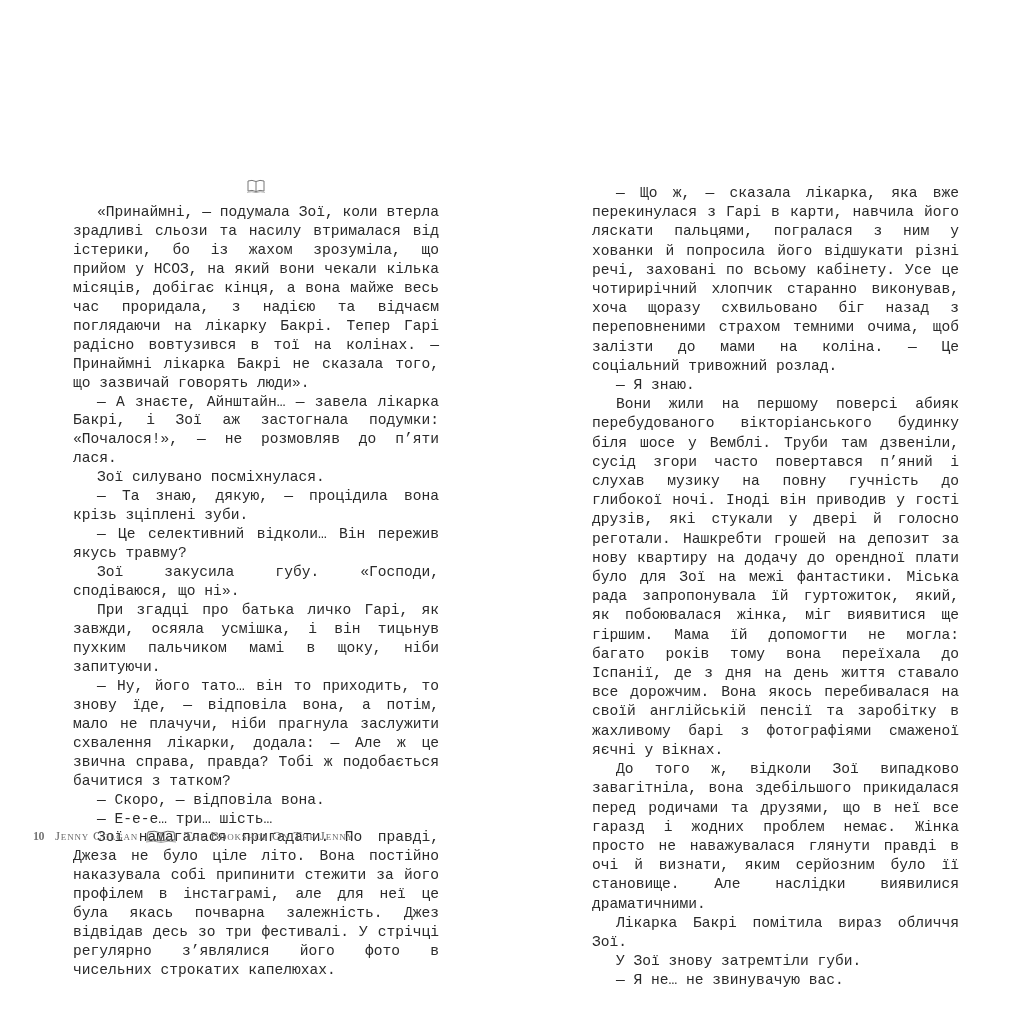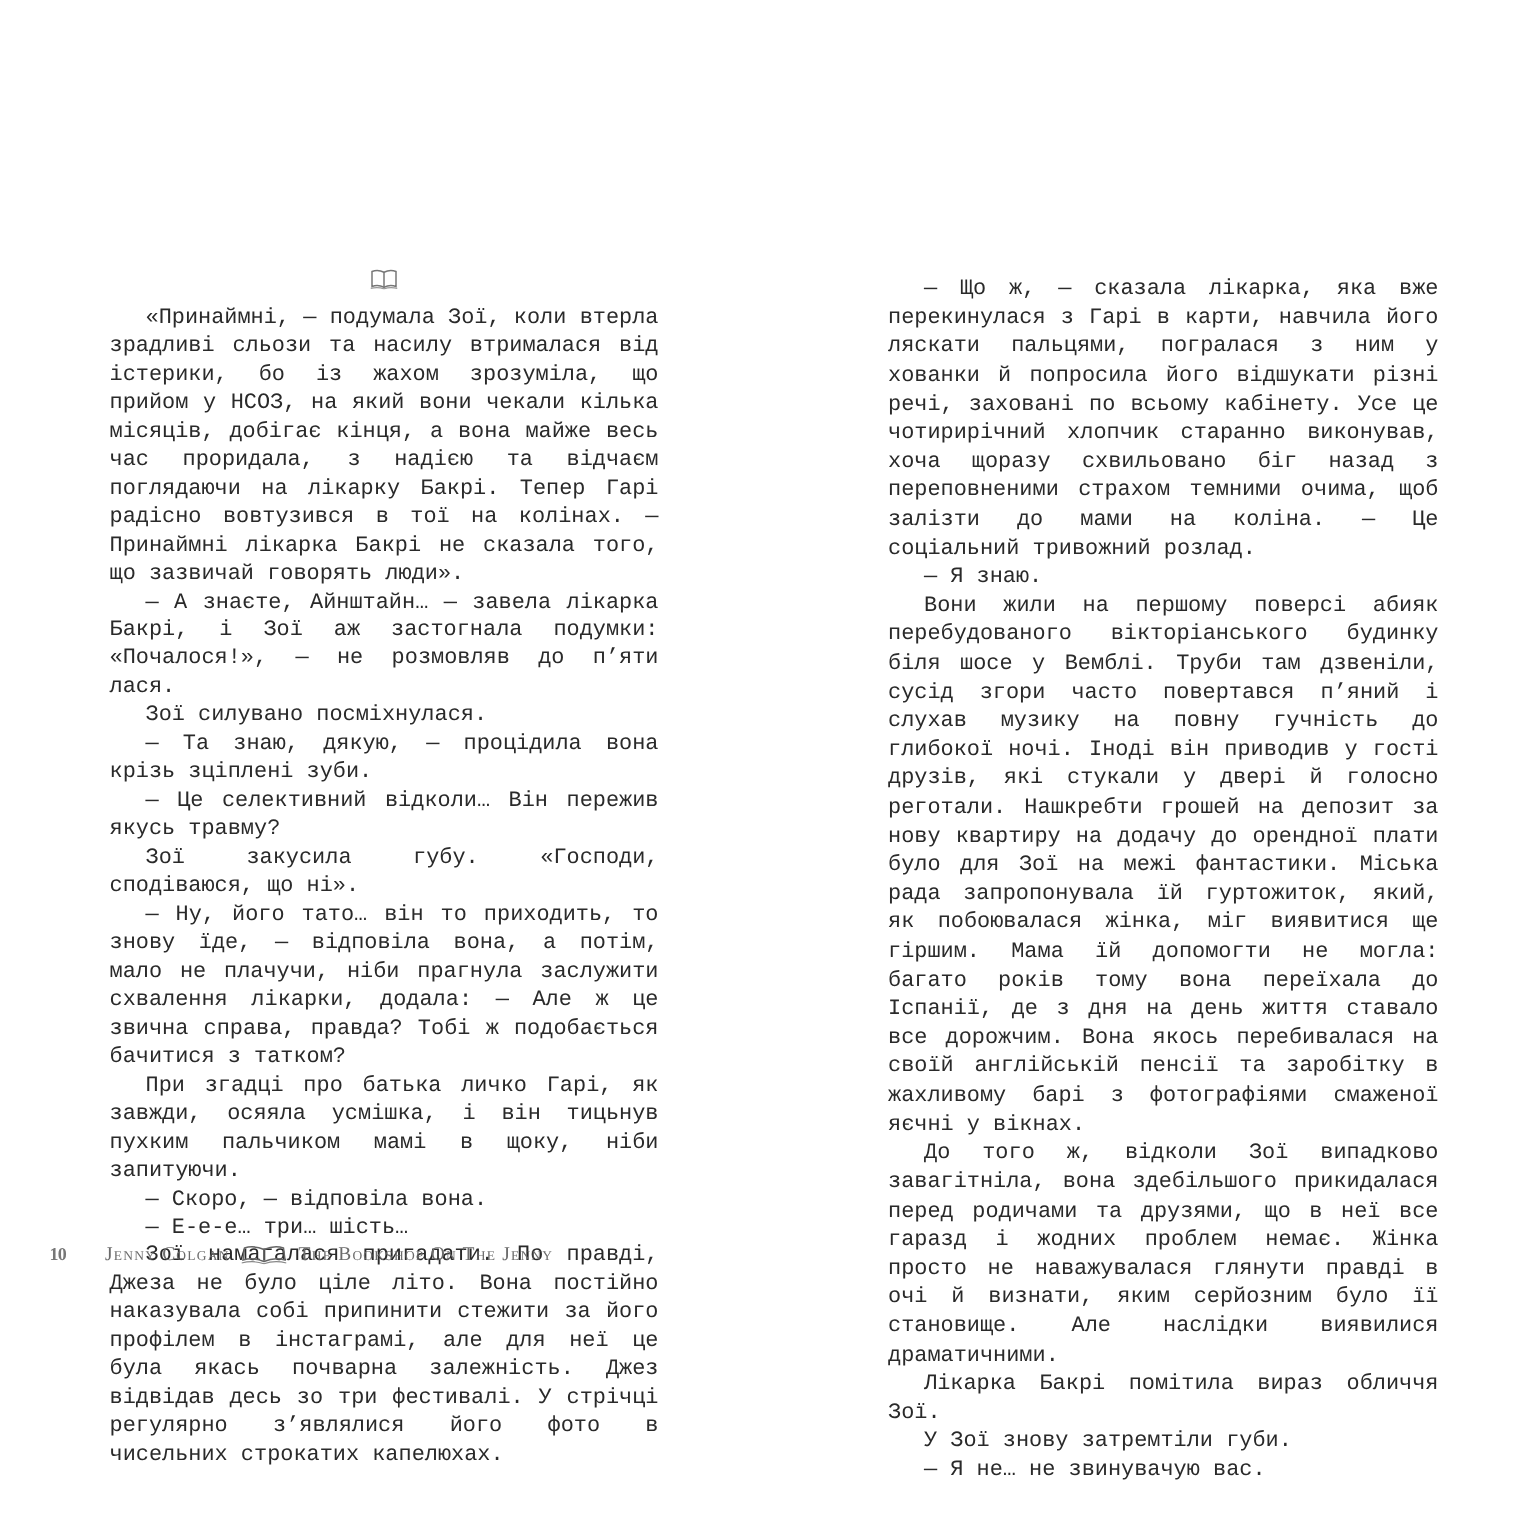--- a/index.html
+++ b/index.html
@@ -28,41 +28,41 @@
       position: absolute; left: 247px; top: 179px; width: 18px; height: 14px;
     }
     .footer {
       position: absolute; top: 828px; height: 16px; font-family: "Liberation Serif", "DejaVu Serif", serif;
       color: #6b6b6b; display: flex; align-items: center; white-space: nowrap;
     }
     .footer .pgnum { font-size: 12px; font-weight: bold; color: #777; letter-spacing: -0.5px; }
     .footer .sc { font-variant: small-caps; font-size: 13px; letter-spacing: 0.8px; }
     .footer .book-icon { width: 30px; height: 14px; margin: 0 8px; display: inline-block; }
     #footer-left { left: 33px; }
-    #footer-left .pgnum { margin-right: 26px; }
+    #footer-left .pgnum { margin-right: 11px; }
   </style>
 </head>
 <body>
 
 <div class="page">
   <svg class="ornament" viewBox="0 0 18 14">
     <path d="M1 2 L1 12 Q5 10.5 9 12.5 Q13 10.5 17 12 L17 2 Q13 0.5 9 2.5 Q5 0.5 1 2 Z" fill="none" stroke="#777" stroke-width="1"></path>
     <line x1="9" y1="2.5" x2="9" y2="12.5" stroke="#777" stroke-width="1"></line>
     <path d="M0 13.3 Q5 12 9 13.6 Q13 12 18 13.3" fill="none" stroke="#999" stroke-width="0.8"></path>
   </svg>
 
   <div class="text-block" id="left-text">
     <p>«Принаймні, — подумала Зої, коли втерла зрадливі сльози та насилу втрималася від істерики, бо із жахом зрозуміла, що прийом у НСОЗ, на який вони чекали кілька місяців, добігає кінця, а вона майже весь час проридала, з надією та відчаєм поглядаючи на лікарку Бакрі. Тепер Гарі радісно вовтузився в тої на колінах. — Принаймні лікарка Бакрі не сказала того, що зазвичай говорять люди».</p>
     <p>— А знаєте, Айнштайн… — завела лікарка Бакрі, і Зої аж застогнала подумки: «Почалося!», — не розмов­ляв до п’яти лася.</p>
     <p>Зої силувано посміхнулася.</p>
     <p>— Та знаю, дякую, — процідила вона крізь зціплені зуби.</p>
     <p>— Це селективний відколи… Він пережив якусь травму?</p>
     <p>Зої закусила губу. «Господи, сподіваюся, що ні».</p>
+    <p>При згадці про батька личко Гарі, як завжди, осяяла усмішка, і він тицьнув пухким пальчиком мамі в щоку, ніби запитуючи.</p>
     <p>— Ну, його тато… він то приходить, то знову їде, — відповіла вона, а потім, мало не плачучи, ніби прагну­ла заслужити схвалення лікарки, додала: — Але ж це звична справа, правда? Тобі ж подобається бачитися з татком?</p>
-    <p>При згадці про батька личко Гарі, як завжди, осяяла усмішка, і він тицьнув пухким пальчиком мамі в щоку, ніби запитуючи.</p>
     <p>— Скоро, — відповіла вона.</p>
     <p>— Е-е-е… три… шість…</p>
     <p>Зої намагалася пригадати. По правді, Джеза не було ціле літо. Вона постійно наказувала собі припинити стежити за його профілем в інстаграмі, але для неї це була якась почварна залежність. Джез відвідав десь зо три фестивалі. У стрічці регулярно з’являлися його фото в чисельних строкатих капелюхах.</p>
   </div>
 
   <div class="footer" id="footer-left">
     <span class="pgnum">10</span>
     <span class="sc">Jenny Colgan</span>
     <svg class="book-icon" viewBox="0 0 30 14">
       <path d="M2 3 L1 11 Q8 9 15 12 Q22 9 29 11 L28 3 Q22 1 15 4 Q8 1 2 3 Z" fill="none" stroke="#666" stroke-width="1"></path>

